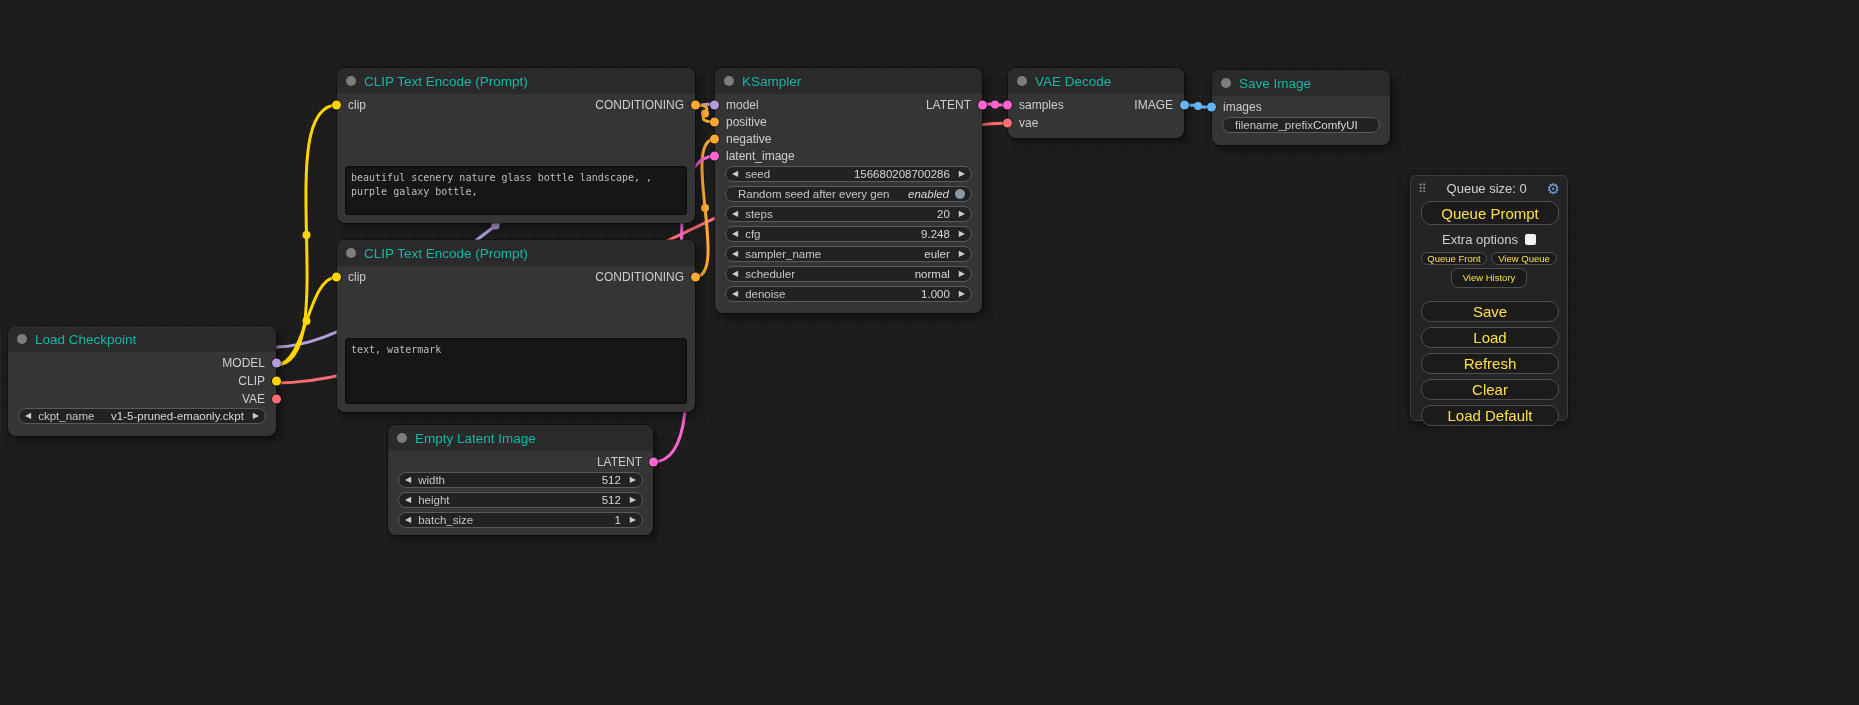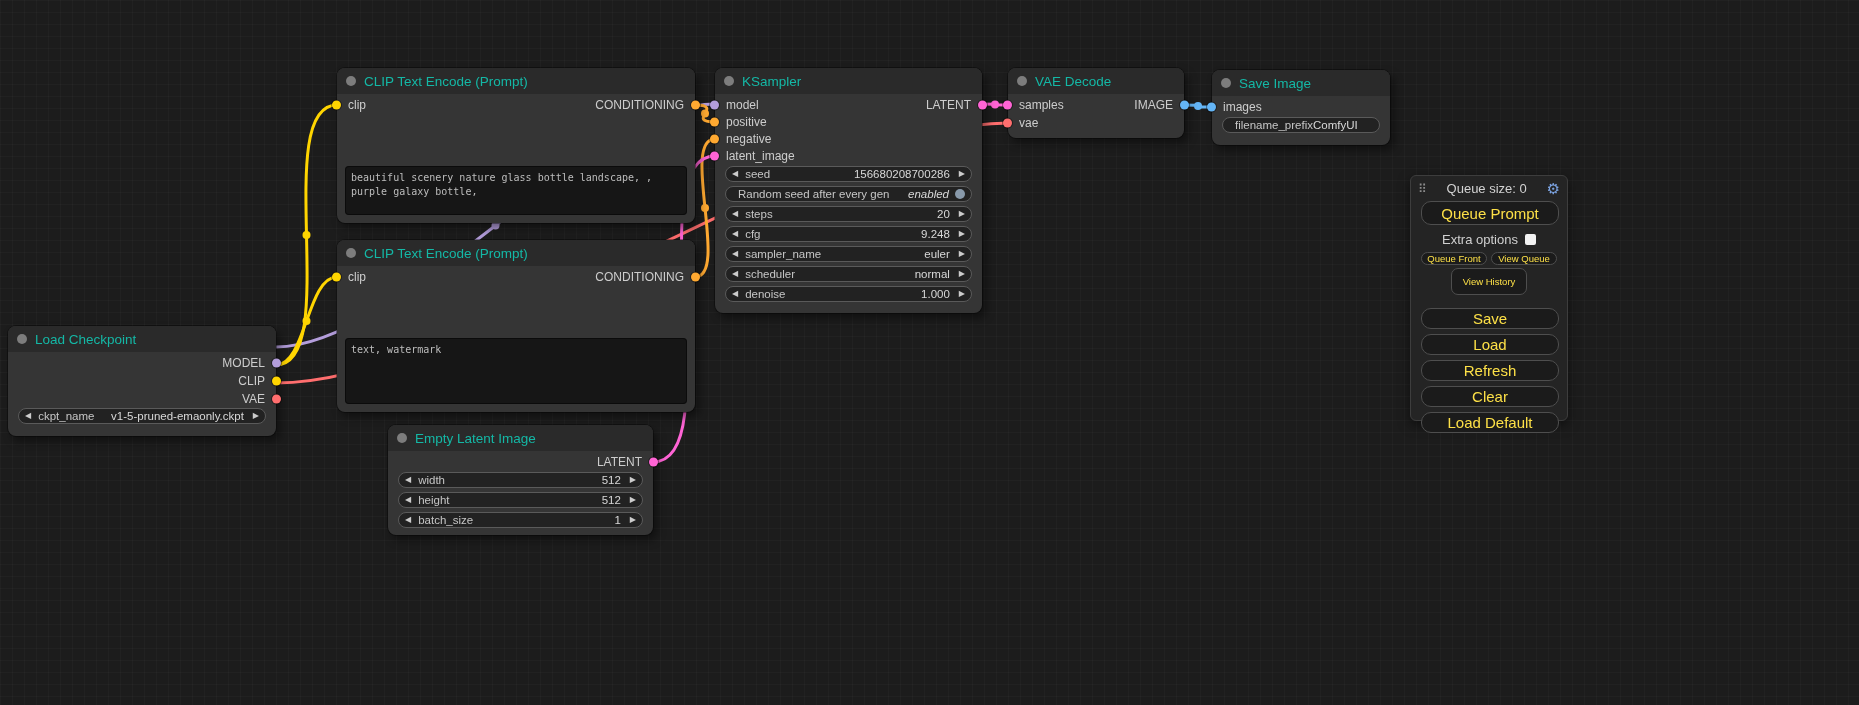--- a/index.html
+++ b/index.html
@@ -67,21 +67,21 @@
          color:#fde047; text-align:center; font-family:"Liberation Sans", sans-serif;
          cursor:pointer; padding:0; }
   .btn-large { margin:5px 10px 0; width:138px; height:21px; font-size:15px; }
   #queue-prompt { height:24px; font-size:15px; margin-top:4px; }
   .btn-save { margin-top:13px; }
   .extra-row { display:flex; justify-content:center; align-items:center; gap:7px;
                margin-top:7px; font-size:13px; color:#d0d0d0; }
   .checkbox { width:11px; height:11px; background:#f2f2f2; border-radius:2px; }
   .small-row { display:flex; gap:4px; margin:5px 10px 0; }
   .btn-small { flex:1; height:13px; font-size:9.5px; border-radius:7px; line-height:1; }
-  .btn-history { width:76px; height:27px; margin:3px auto 8px; font-size:9.5px;
+  .btn-history { width:76px; height:20px; margin:3px auto 8px; font-size:9.5px;
                  border-radius:7px; line-height:1; }
 </style>
 </head>
 <body>
 
 <div id="canvas">
 
   <svg id="wires">
       <path d="M 276 347 C 401.4417195354082 347, 589.5582804645918 104, 715 104" stroke="#B39DDB" stroke-width="3" fill="none"></path>
       <circle cx="495.5" cy="225.5" r="4" fill="#B39DDB"></circle>

